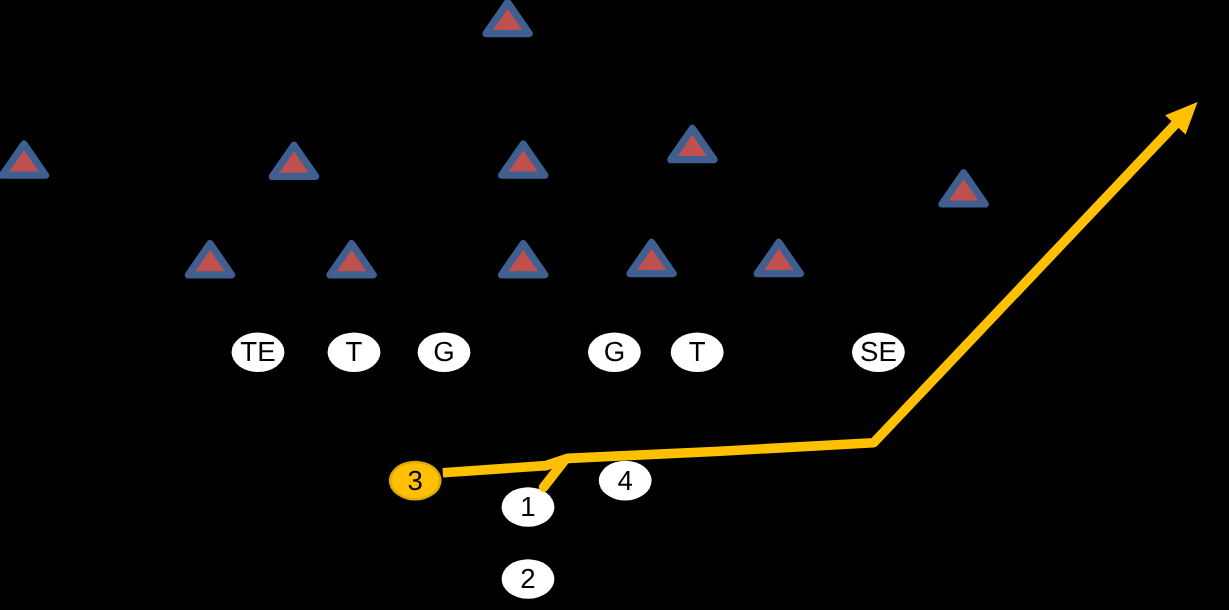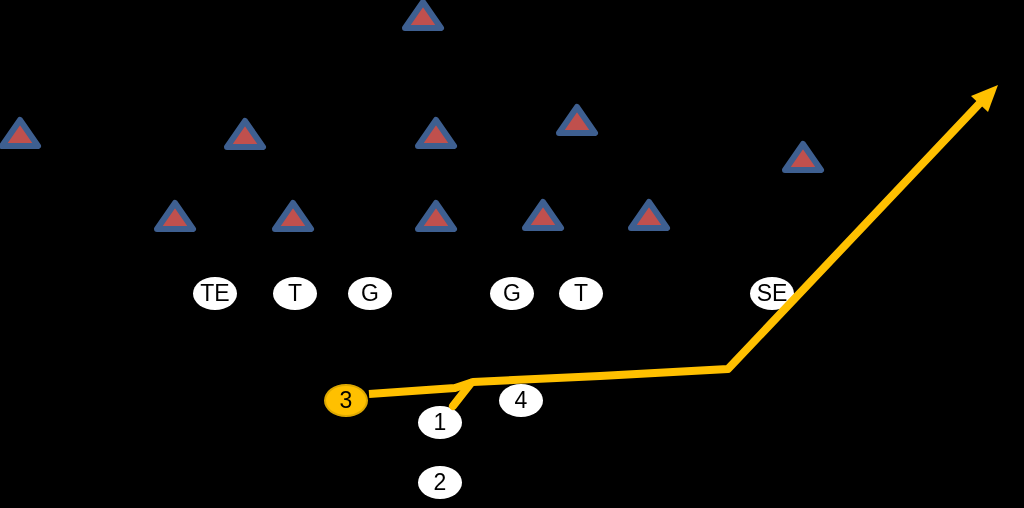--- a/index.html
+++ b/index.html
@@ -93,21 +93,21 @@
     </div>
     <div class="oval" style="left:348px;top:277px;">
       <span>G</span>
     </div>
     <div class="oval" style="left:490px;top:277px;">
       <span>G</span>
     </div>
     <div class="oval" style="left:559px;top:277px;">
       <span>T</span>
     </div>
-    <div class="oval" style="left:750px;top:277px;text-align:center;">
+    <div class="oval" style="left:710px;top:277px;text-align:center;">
       <span>SE</span>
     </div>
 
     <div class="oval gold" style="left:324px;top:384px;">
       <span>3</span>
     </div>
     <div class="oval" style="left:418px;top:406px;">
       <span>1</span>
     </div>
     <div class="oval" style="left:499px;top:384px;">

